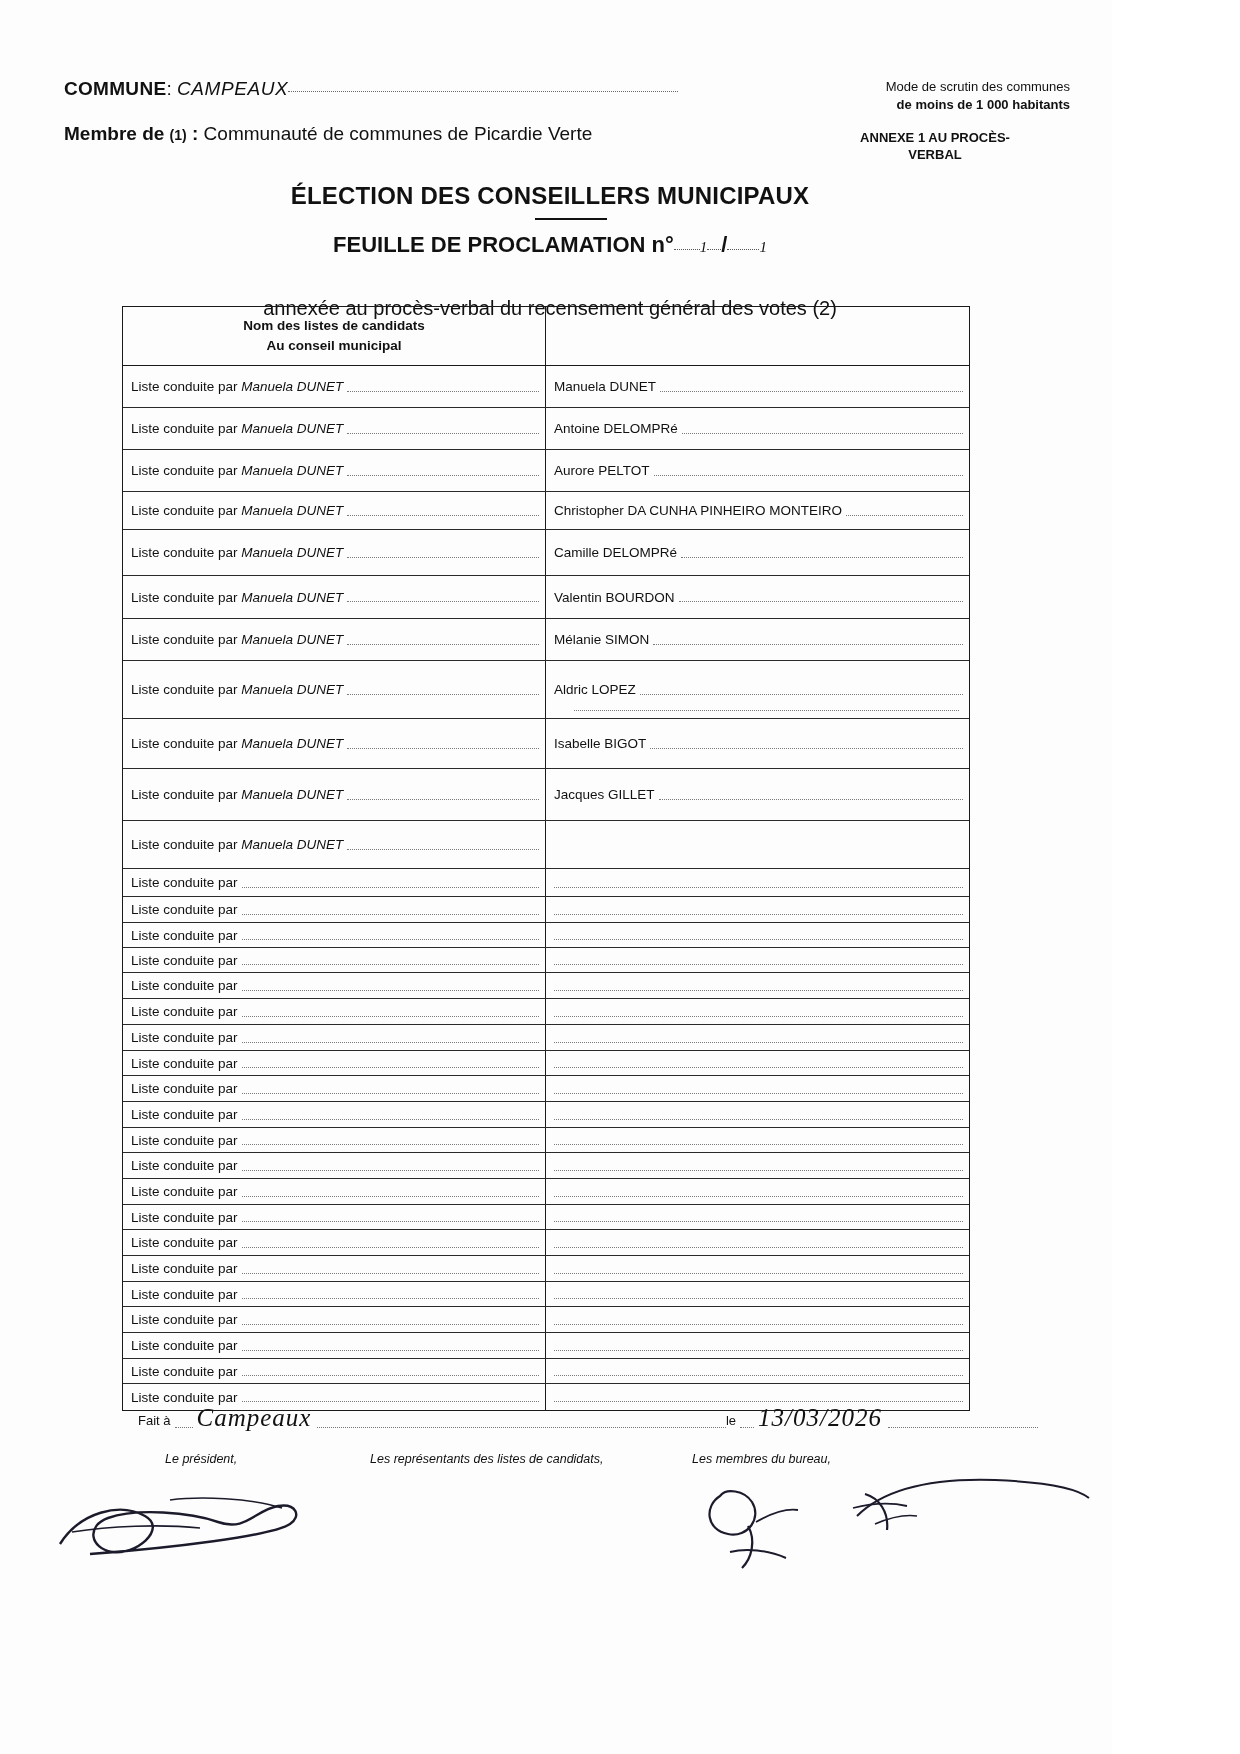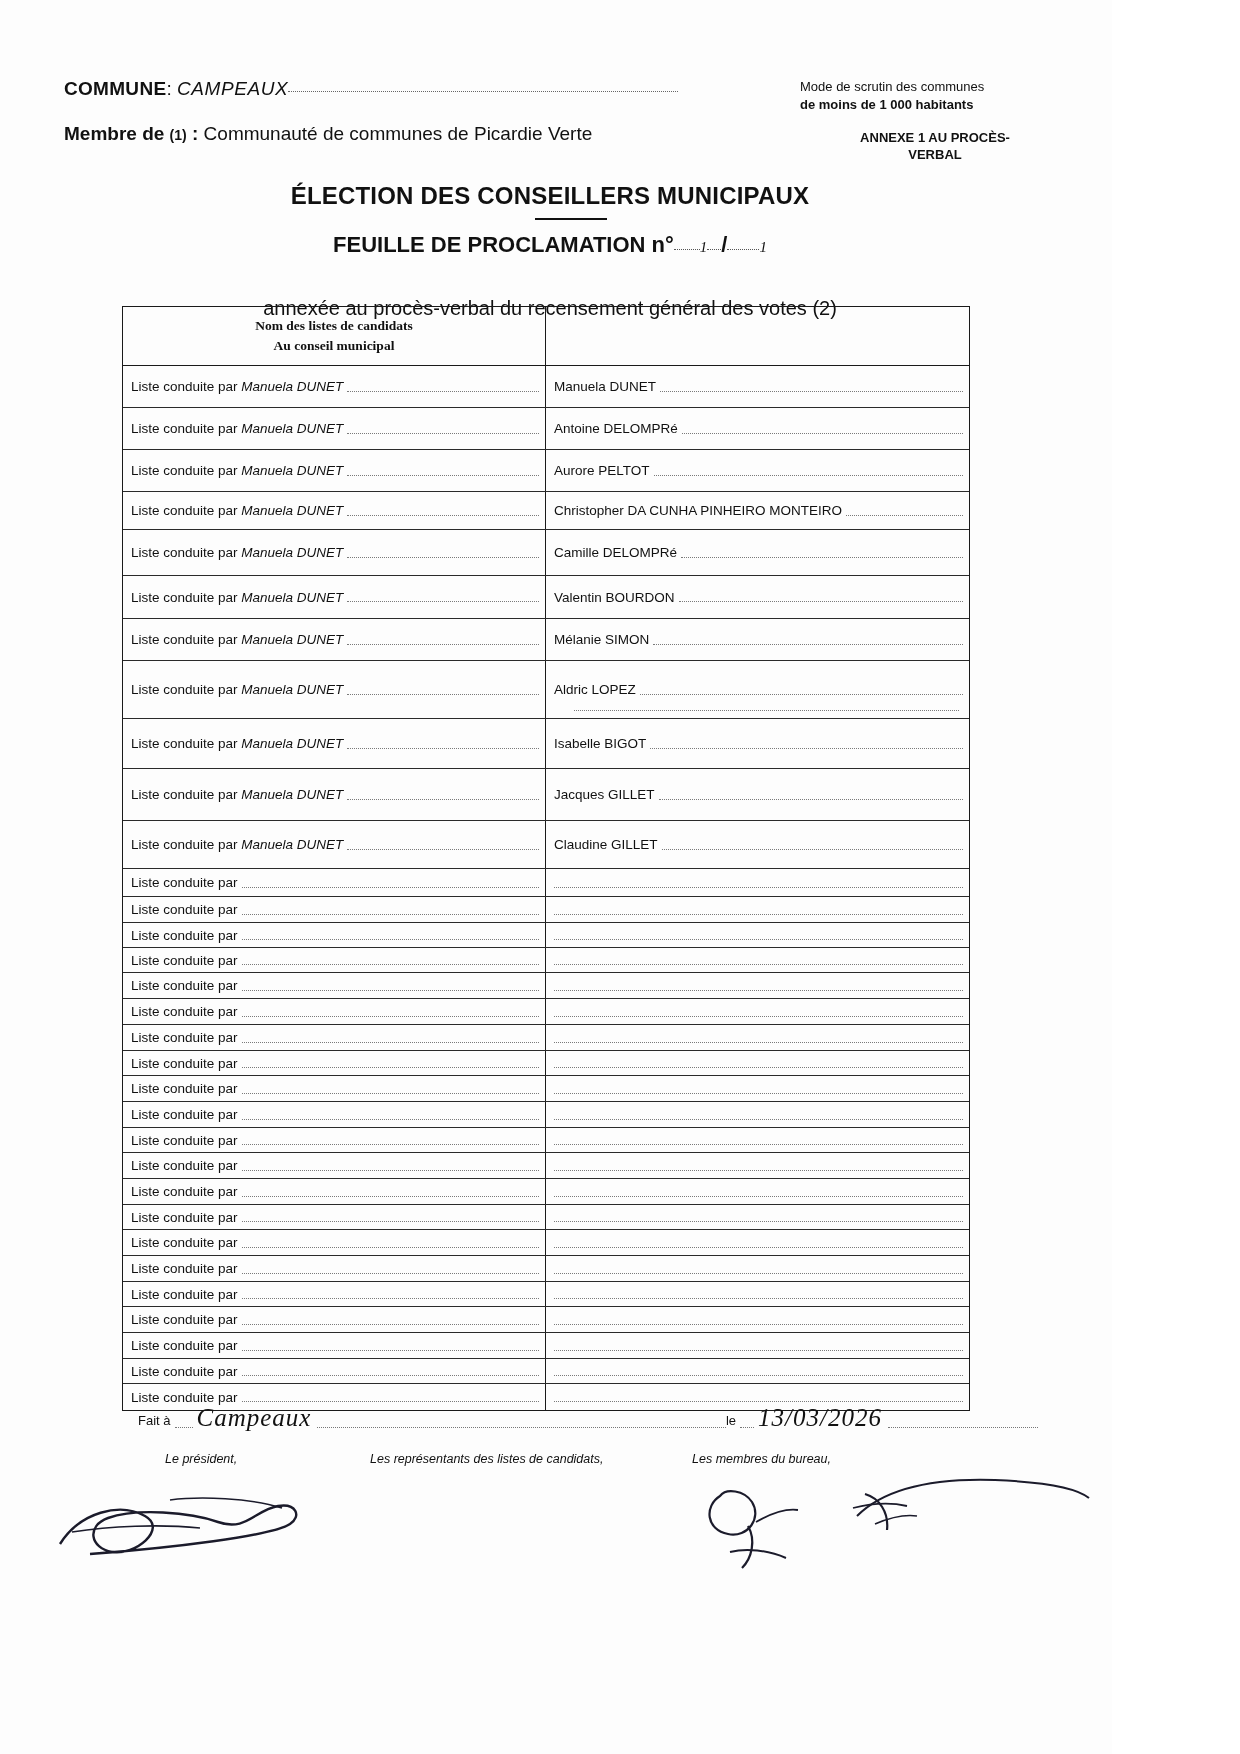--- a/index.html
+++ b/index.html
@@ -54,21 +54,21 @@
     white-space: nowrap;
   }
   .membre-label { font-weight: bold; }
   .membre-note { font-weight: bold; font-size: 14px; }
   .membre-value { font-weight: normal; }
 
   .right-note {
     position: absolute;
     left: 800px; top: 78px;
     width: 270px;
-    text-align: left;
+    text-align: right;
     font-size: 13px;
     line-height: 1.35;
   }
   .right-note .l1 { font-weight: normal; }
   .right-note .l2 { font-weight: bold; }
   .right-annexe {
     position: absolute;
     left: 800px; top: 130px;
     width: 270px;
     text-align: center;
@@ -127,21 +127,20 @@
   .tbl {
     position: absolute;
     left: 122px; top: 306px;
     width: 848px;
     border: 1.6px solid #1a1a1a;
     box-sizing: border-box;
   }
   .thead {
     display: flex;
     border-bottom: 1.6px solid #1a1a1a;
-    font-family: Liberation Serif, serif;
   }
   .th {
     flex: 0 0 50%;
     box-sizing: border-box;
     text-align: center;
     font-size: 13.5px;
     font-weight: bold;
     line-height: 1.45;
     padding: 9px 4px 10px;
   }
@@ -382,24 +381,20 @@
           <div class="cell">
             <span class="celltext">Jacques GILLET</span>
             <span class="leader"></span>
           </div>
         </div>
         <div class="trow" style="height: 48px;">
           <div class="cell left">
             <span class="celltext">Liste conduite par <span class="ital">Manuela DUNET</span></span>
             <span class="leader"></span>
           </div>
-          <div class="cell">
-            <span class="celltext">Claudine GILLET</span>
-            <span class="leader"></span>
-          </div>
         </div>
         <div class="trow" style="height: 28px;">
           <div class="cell left">
             <span class="celltext">Liste conduite par </span>
             <span class="leader"></span>
           </div>
           <div class="cell">
             <span class="leader"></span>
           </div>
         </div>

